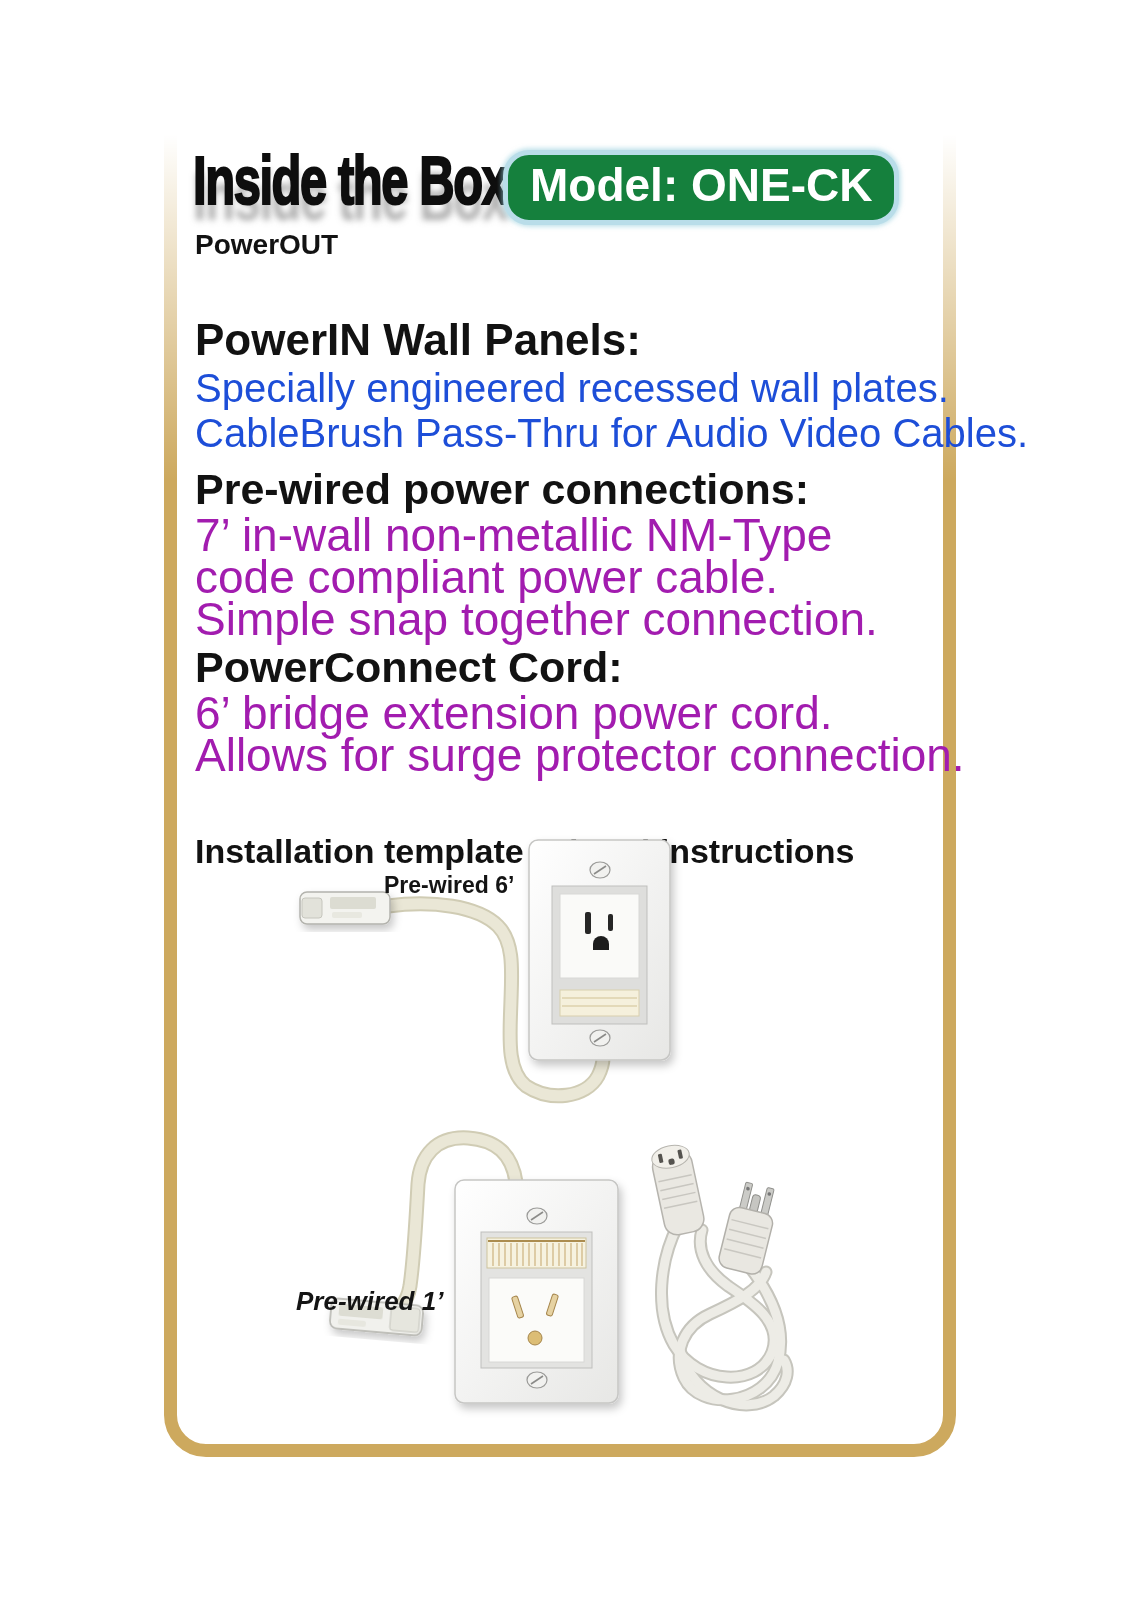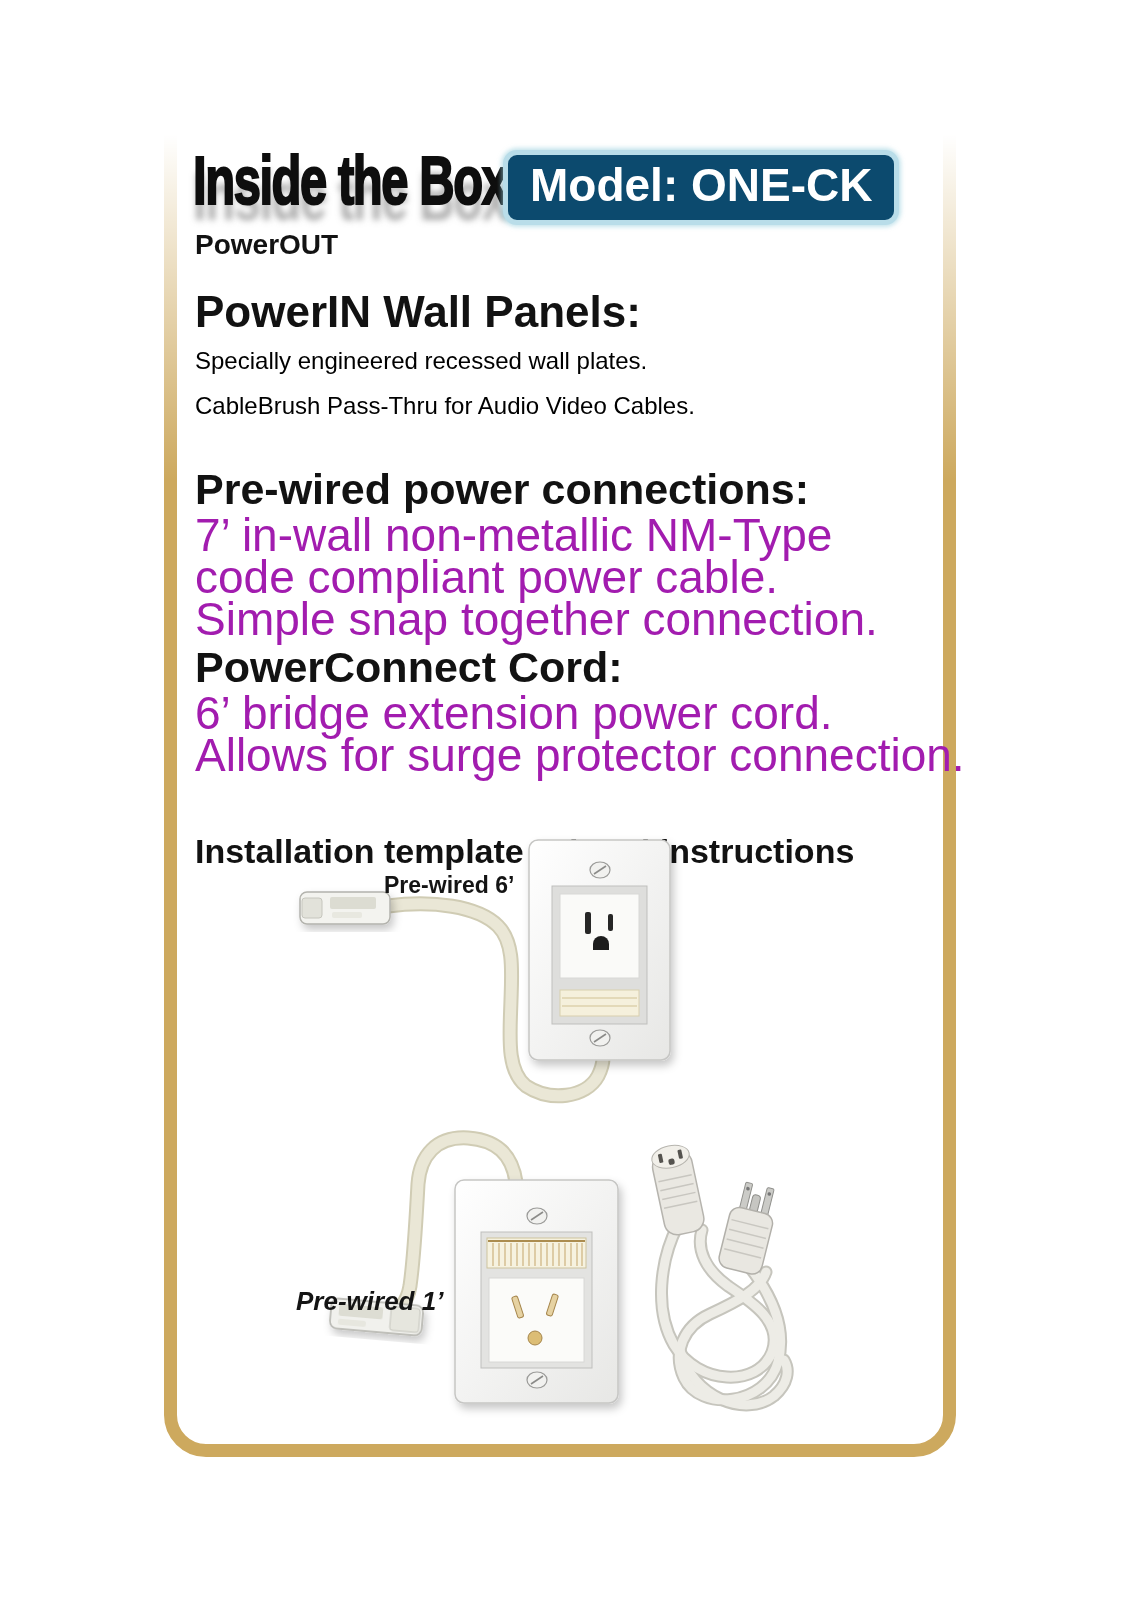--- a/index.html
+++ b/index.html
@@ -21,32 +21,32 @@
 
   .title-row{position:absolute;left:193px;top:146px;white-space:nowrap;}
   .main-title{
     display:inline-block;font-size:68px;font-weight:bold;color:#0e0e0e;
     letter-spacing:-2px;-webkit-text-stroke:2.2px #0e0e0e;
     transform:scaleX(0.72);transform-origin:left top;line-height:1;
     text-shadow:0 16px 7px rgba(110,110,110,0.55);
   }
   .model-badge{
     position:absolute;left:503px;top:150px;
-    background:#0c4a6e;color:#ffffff;
+    background:#15803d;color:#ffffff;
     font-size:46px;font-weight:bold;line-height:1.2;
-    padding:3px 22px 7px 22px;border-radius:14px;
+    padding:3px 22px 7px 22px;border-radius:26px;
     border:5px solid #b9dde9;
     box-shadow:0 0 4px 2px rgba(150,205,220,0.55);
     white-space:nowrap;
   }
   .sec{position:absolute;left:195px;white-space:nowrap;}
   .h-sm{font-size:28px;font-weight:bold;line-height:1.1;color:#121212;}
-  .h-lg{font-size:44px;font-weight:bold;line-height:52px;color:#121212;}
+  .h-lg{font-size:44px;font-weight:bold;line-height:52px;color:#121212;margin-top:28px;}
   .h-md{font-size:43px;font-weight:bold;line-height:50px;color:#121212;}
-  .body-lines-a{font-size:24px;line-height:45px;color:#000000;}
+  .body-lines-a{font-size:40px;line-height:45px;color:#1d4ed8;}
   .body-lines-b{font-size:46px;line-height:42px;color:#a21caf;}
   .footer-heading{
     position:absolute;left:195px;top:832px;
     font-size:34px;font-weight:bold;color:#121212;white-space:nowrap;
   }
   .photo-label{
     position:absolute;font-weight:bold;color:#141414;white-space:nowrap;margin-top:10px;
   }
   .label-6{left:384px;top:862px;font-size:23px;}
   .label-1{left:296px;top:1276px;font-size:26px;font-style:italic;}

